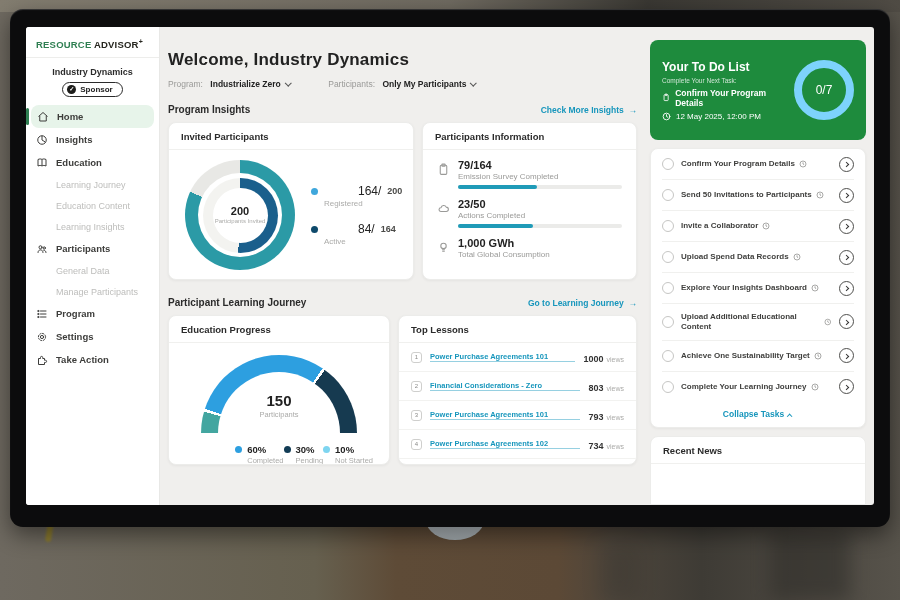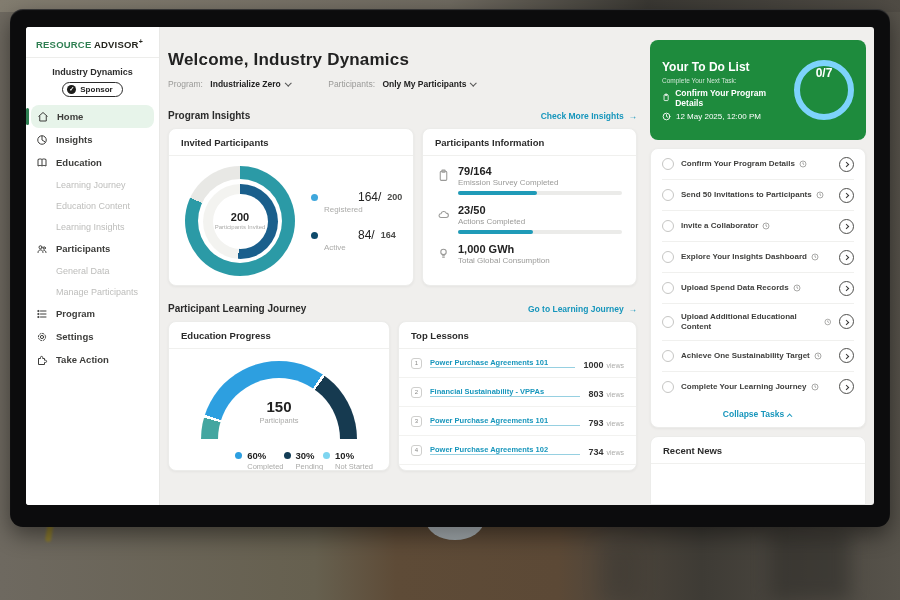--- a/index.html
+++ b/index.html
@@ -35,21 +35,21 @@
 
   
   .main { position:absolute; left:134px; top:0; width:490px; bottom:9px; padding:0 13px 0 8px; }
   h1.welcome { margin-top:23px; font-size:17px; color:#222; letter-spacing:.2px; }
   .filters { margin-top:9px; display:flex; gap:38px; align-items:center; font-size:8.5px; }
   .filters .lab { color:#9A9A98; margin-right:5px; }
   .filters .val { color:#222; font-weight:bold; cursor:pointer; display:inline-flex; align-items:center; gap:5px; }
   .chev { display:inline-block; width:4.5px; height:4.5px; border-right:1.5px solid currentColor; border-bottom:1.5px solid currentColor; }
   .chev.down { transform:rotate(45deg) translate(-1px,-1px); color:#555; }
   .chev.up { transform:rotate(-135deg) translateY(-2px); }
-  .sectionrow { margin-top:21px; display:flex; justify-content:space-between; align-items:center; }
+  .sectionrow { margin-top:15px; display:flex; justify-content:space-between; align-items:center; }
   .sectionrow.second { margin-top:17px; }
   .sec-title { font-size:10px; font-weight:bold; color:#2B2B2B; }
   .sec-link { font-size:8.5px; font-weight:bold; color:#1796BC; cursor:pointer; }
   .cards { margin-top:7px; display:flex; gap:8px; }
   .card { background:#fff; border:1px solid #ECECEA; border-radius:8px; box-shadow:0 1px 3px rgba(0,0,0,.05); overflow:hidden; }
   .card-title { padding:8px 12px 7px; font-size:9.5px; font-weight:bold; color:#2B2B2B; border-bottom:1px solid #F0F0EE; }
   .h158 { height:158px; } .h150 { height:150px; }
   .c-invited { width:246px; } .c-pinfo { flex:1; }
   .c-eduprog { width:222px; } .c-lessons { flex:1; }
 
@@ -100,21 +100,21 @@
   .views-s { font-size:7px; color:#ABABA9; margin-left:3px; }
 
   
   .rightcol { position:absolute; top:13px; right:8px; width:216px; bottom:0; display:flex; flex-direction:column; gap:8px; }
   .todo-green { background:#1E8B3D; border-radius:8px; height:100px; padding:11px 12px; display:flex; align-items:center; gap:8px; color:#fff; }
   .tg-left { flex:1; }
   .tg-title { font-size:12px; font-weight:bold; }
   .tg-sub { font-size:6.5px; color:rgba(255,255,255,.78); margin-top:3px; }
   .tg-line { display:flex; align-items:center; gap:5px; margin-top:4px; font-size:8px; }
   .tg-line.bold { font-weight:bold; font-size:8.5px; }
-  .tg-ring { width:60px; height:60px; border:6px solid #7dd3fc; border-radius:50%; display:flex; justify-content:center; font-size:12px; font-weight:bold; flex:0 0 auto; }
+  .tg-ring { width:60px; height:60px; border:8px solid #7dd3fc; border-radius:50%; display:flex; align-items:center; justify-content:center; font-size:12px; font-weight:normal; flex:0 0 auto; }
   .todo-card { background:#fff; border:1px solid #ECECEA; border-radius:8px; box-shadow:0 1px 3px rgba(0,0,0,.05); padding:0 11px; }
   .task-row { display:flex; align-items:center; gap:7px; padding:7.5px 0; }
   .task-row + .task-row { border-top:1px solid #F0F0EE; }
   .cb { width:12px; height:12px; border:1.5px solid #C6C6C4; border-radius:50%; flex:0 0 auto; cursor:pointer; }
   .task-label { font-size:8px; font-weight:bold; color:#3F3F3D; line-height:1.3; }
   .task-mid { flex:1; display:flex; align-items:center; gap:4px; }
   .go-btn { width:15px; height:15px; border:1.5px solid #4F4F4D; border-radius:50%; display:flex; align-items:center; justify-content:center; flex:0 0 auto; cursor:pointer; }
   .go-btn .chev { width:3.5px; height:3.5px; transform:rotate(-45deg) translate(-1px,0); color:#333; }
   .collapse { text-align:center; padding:7px 0 8px; font-size:8.5px; font-weight:bold; color:#1796BC; cursor:pointer; }
   .collapse .chev { margin-left:5px; width:4px; height:4px; }
@@ -351,21 +351,21 @@
 
           <div class="card h150 c-lessons">
             <div class="card-title">Top Lessons</div>
             <div class="lesson-row">
               <span class="rank">1</span>
               <span class="lesson-title">Power Purchase Agreements 101</span>
               <span><span class="views-n">1000</span><span class="views-s">views</span></span>
             </div>
             <div class="lesson-row">
               <span class="rank">2</span>
-              <span class="lesson-title">Financial Sustainability - VPPAs</span>
+              <span class="lesson-title">Financial Considerations - Zero</span>
               <span><span class="views-n">803</span><span class="views-s">views</span></span>
             </div>
             <div class="lesson-row">
               <span class="rank">3</span>
               <span class="lesson-title">Power Purchase Agreements 101</span>
               <span><span class="views-n">793</span><span class="views-s">views</span></span>
             </div>
             <div class="lesson-row">
               <span class="rank">4</span>
               <span class="lesson-title">Power Purchase Agreements 102</span>
@@ -440,34 +440,34 @@
                   <path d="M12 7 V12 L15.5 14"></path>
                 </svg>
               </span>
             <span class="go-btn">
                 <span class="chev"></span>
               </span>
           </div>
           <div class="task-row">
             <span class="cb"></span>
             <span class="task-mid">
+                <span class="task-label">Upload Spend Data Records</span>
+            <svg width="8" height="8" viewBox="0 0 24 24" fill="none" stroke="#8A8A88" stroke-width="2.2">
+                  <circle cx="12" cy="12" r="9"></circle>
+                  <path d="M12 7 V12 L15.5 14"></path>
+                </svg>
+              </span>
+            <span class="go-btn">
+                <span class="chev"></span>
+              </span>
+          </div>
+          <div class="task-row">
+            <span class="cb"></span>
+            <span class="task-mid">
                 <span class="task-label">Explore Your Insights Dashboard</span>
-            <svg width="8" height="8" viewBox="0 0 24 24" fill="none" stroke="#8A8A88" stroke-width="2.2">
-                  <circle cx="12" cy="12" r="9"></circle>
-                  <path d="M12 7 V12 L15.5 14"></path>
-                </svg>
-              </span>
-            <span class="go-btn">
-                <span class="chev"></span>
-              </span>
-          </div>
-          <div class="task-row">
-            <span class="cb"></span>
-            <span class="task-mid">
-                <span class="task-label">Upload Spend Data Records</span>
             <svg width="8" height="8" viewBox="0 0 24 24" fill="none" stroke="#8A8A88" stroke-width="2.2">
                   <circle cx="12" cy="12" r="9"></circle>
                   <path d="M12 7 V12 L15.5 14"></path>
                 </svg>
               </span>
             <span class="go-btn">
                 <span class="chev"></span>
               </span>
           </div>
           <div class="task-row">

